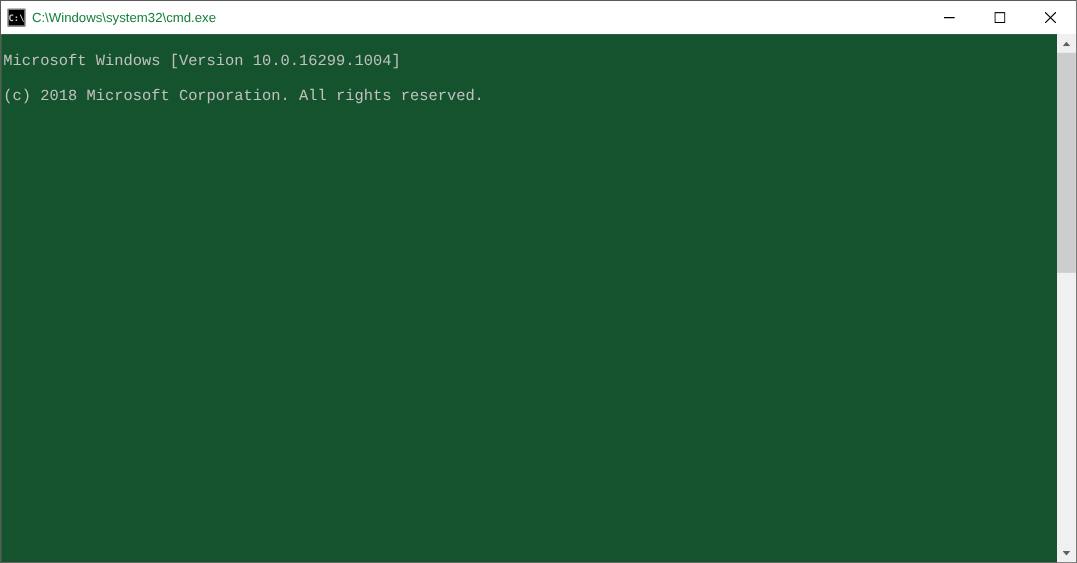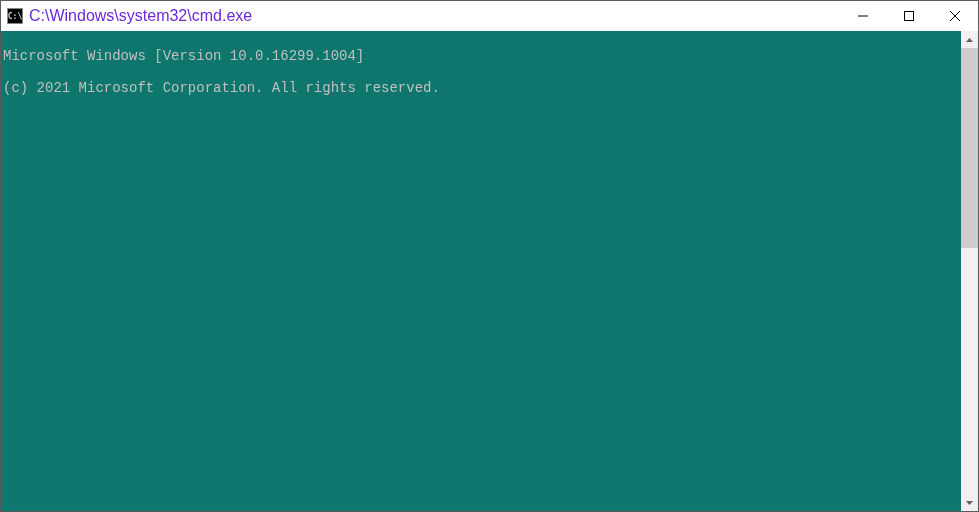--- a/index.html
+++ b/index.html
@@ -36,22 +36,22 @@
     display: inline-flex;
     align-items: center;
     justify-content: center;
     font-size: 8px;
     font-family: Consolas, monospace;
     color: #ccc;
     font-weight: bold;
     border: 1px solid #888;
   }
   .titlebar-text {
-    font-size: 16px;
-    color: #6d28d9;
+    font-size: 12px;
+    color: #15803d;
     flex: 1;
     white-space: nowrap;
     overflow: hidden;
   }
   .titlebar-controls {
     display: flex;
     height: 100%;
   }
   .titlebar-btn {
     width: 46px;
@@ -64,21 +64,21 @@
     cursor: default;
   }
   .titlebar-btn svg { display: block; }
   .client-area {
     flex: 1;
     display: flex;
     min-height: 0;
   }
   .console {
     flex: 1;
-    background: #0f766e;
+    background: #14532d;
     color: #c0c0c0;
     font-family: "NSimSun","SimSun","Consolas","Courier New",monospace;
     font-size: 14px;
     line-height: 16px;
     padding: 1px 0 0 2px;
     white-space: pre;
     overflow: hidden;
   }
   .console .line { white-space: pre; }
   .console .cursor {
@@ -142,21 +142,21 @@
             <line x1="0" y1="0" x2="10" y2="10" stroke="#000" stroke-width="1"></line>
             <line x1="10" y1="0" x2="0" y2="10" stroke="#000" stroke-width="1"></line>
           </svg>
       </div>
     </div>
   </div>
 
   <div class="client-area">
     <div class="console">
 <div class="line">Microsoft Windows [Version 10.0.16299.1004]</div>
-<div class="line">(c) 2021 Microsoft Corporation. All rights reserved.</div>
+<div class="line">(c) 2018 Microsoft Corporation. All rights reserved.</div>
 <div class="line"></div>
     </div>
 
     <div class="vscroll">
       <div class="vscroll-btn">
         <svg width="7" height="4">
             <polygon points="3.5,0 7,4 0,4" fill="#606060"></polygon>
           </svg>
       </div>
       <div class="vscroll-track">

